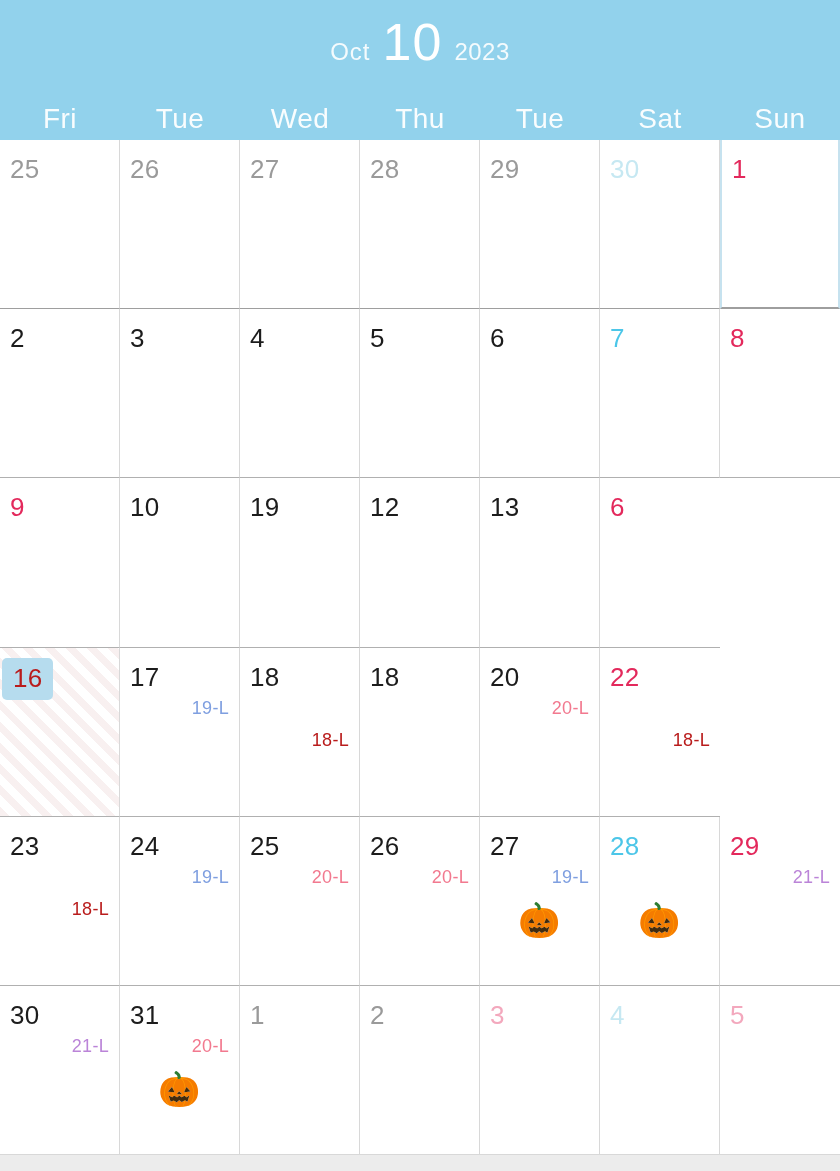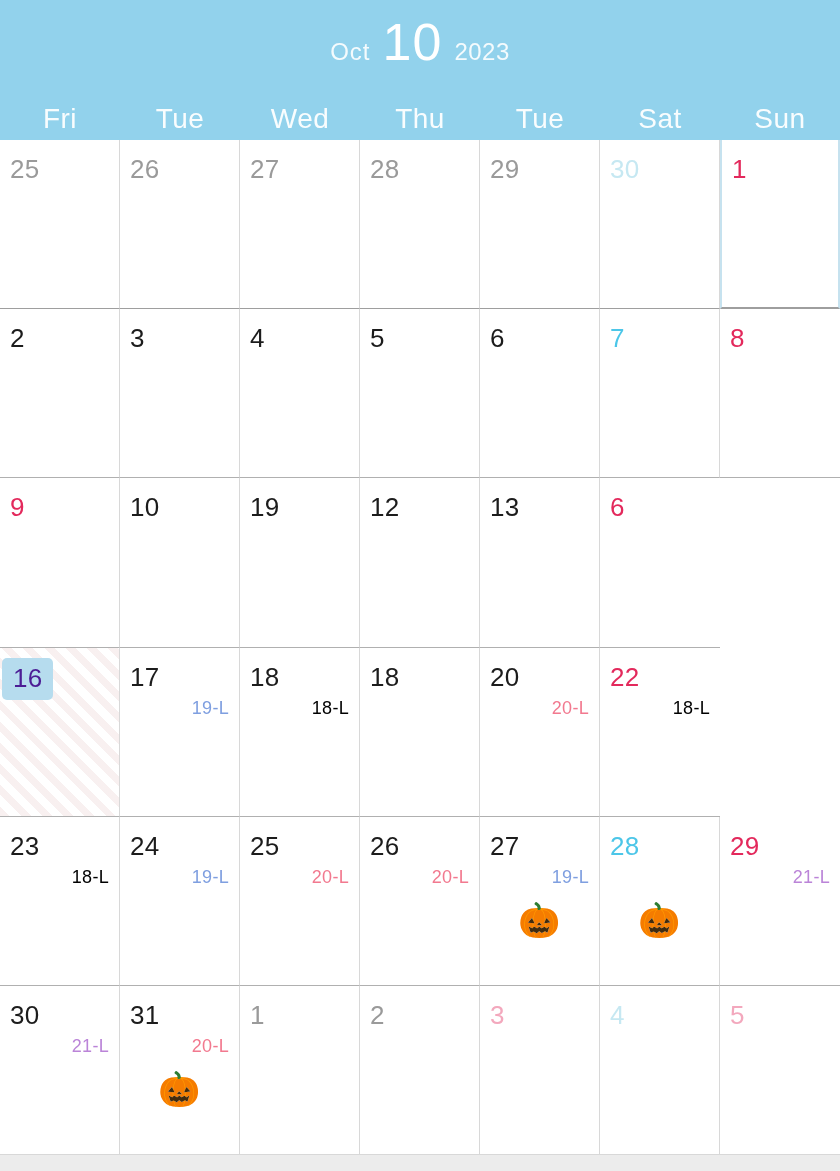--- a/index.html
+++ b/index.html
@@ -133,35 +133,35 @@
   .daynum.c-sun{ color:#e3295c; }
   .daynum.c-other{ color:#9a9a9a; }
   .daynum.c-other-sat{ color:#c6e8f2; }
   .daynum.c-other-sun{ color:#f3a8bd; }
   .daynum.c-other-hol{ color:#f3a8bd; }
 
   .daynum.badge{
     left:2px; top:10px;
     padding:7px 11px 9px 11px;
     background:#b6dcee;
-    color:#4c1d95;
+    color:#b91c1c;
     border-radius:5px;
     font-size:26px;
   }
 
   .event{
     position:absolute;
     right:10px; top:51px;
     font-size:18px;
     font-weight:400;
     line-height:1;
     letter-spacing:0.3px;
     text-align:right;
   }
-  .ev-green { color:#000000; }
+  .ev-green { color:#b91c1c;margin-top:32px; }
   .ev-blue  { color:#7f9fe0; }
   .ev-pink  { color:#f2798f; }
   .ev-purple{ color:#bb84d8; }
 
   .emoji{
     position:absolute;
     top:86px;
     left:0; width:120px;
     text-align:center;
     font-size:34px;

